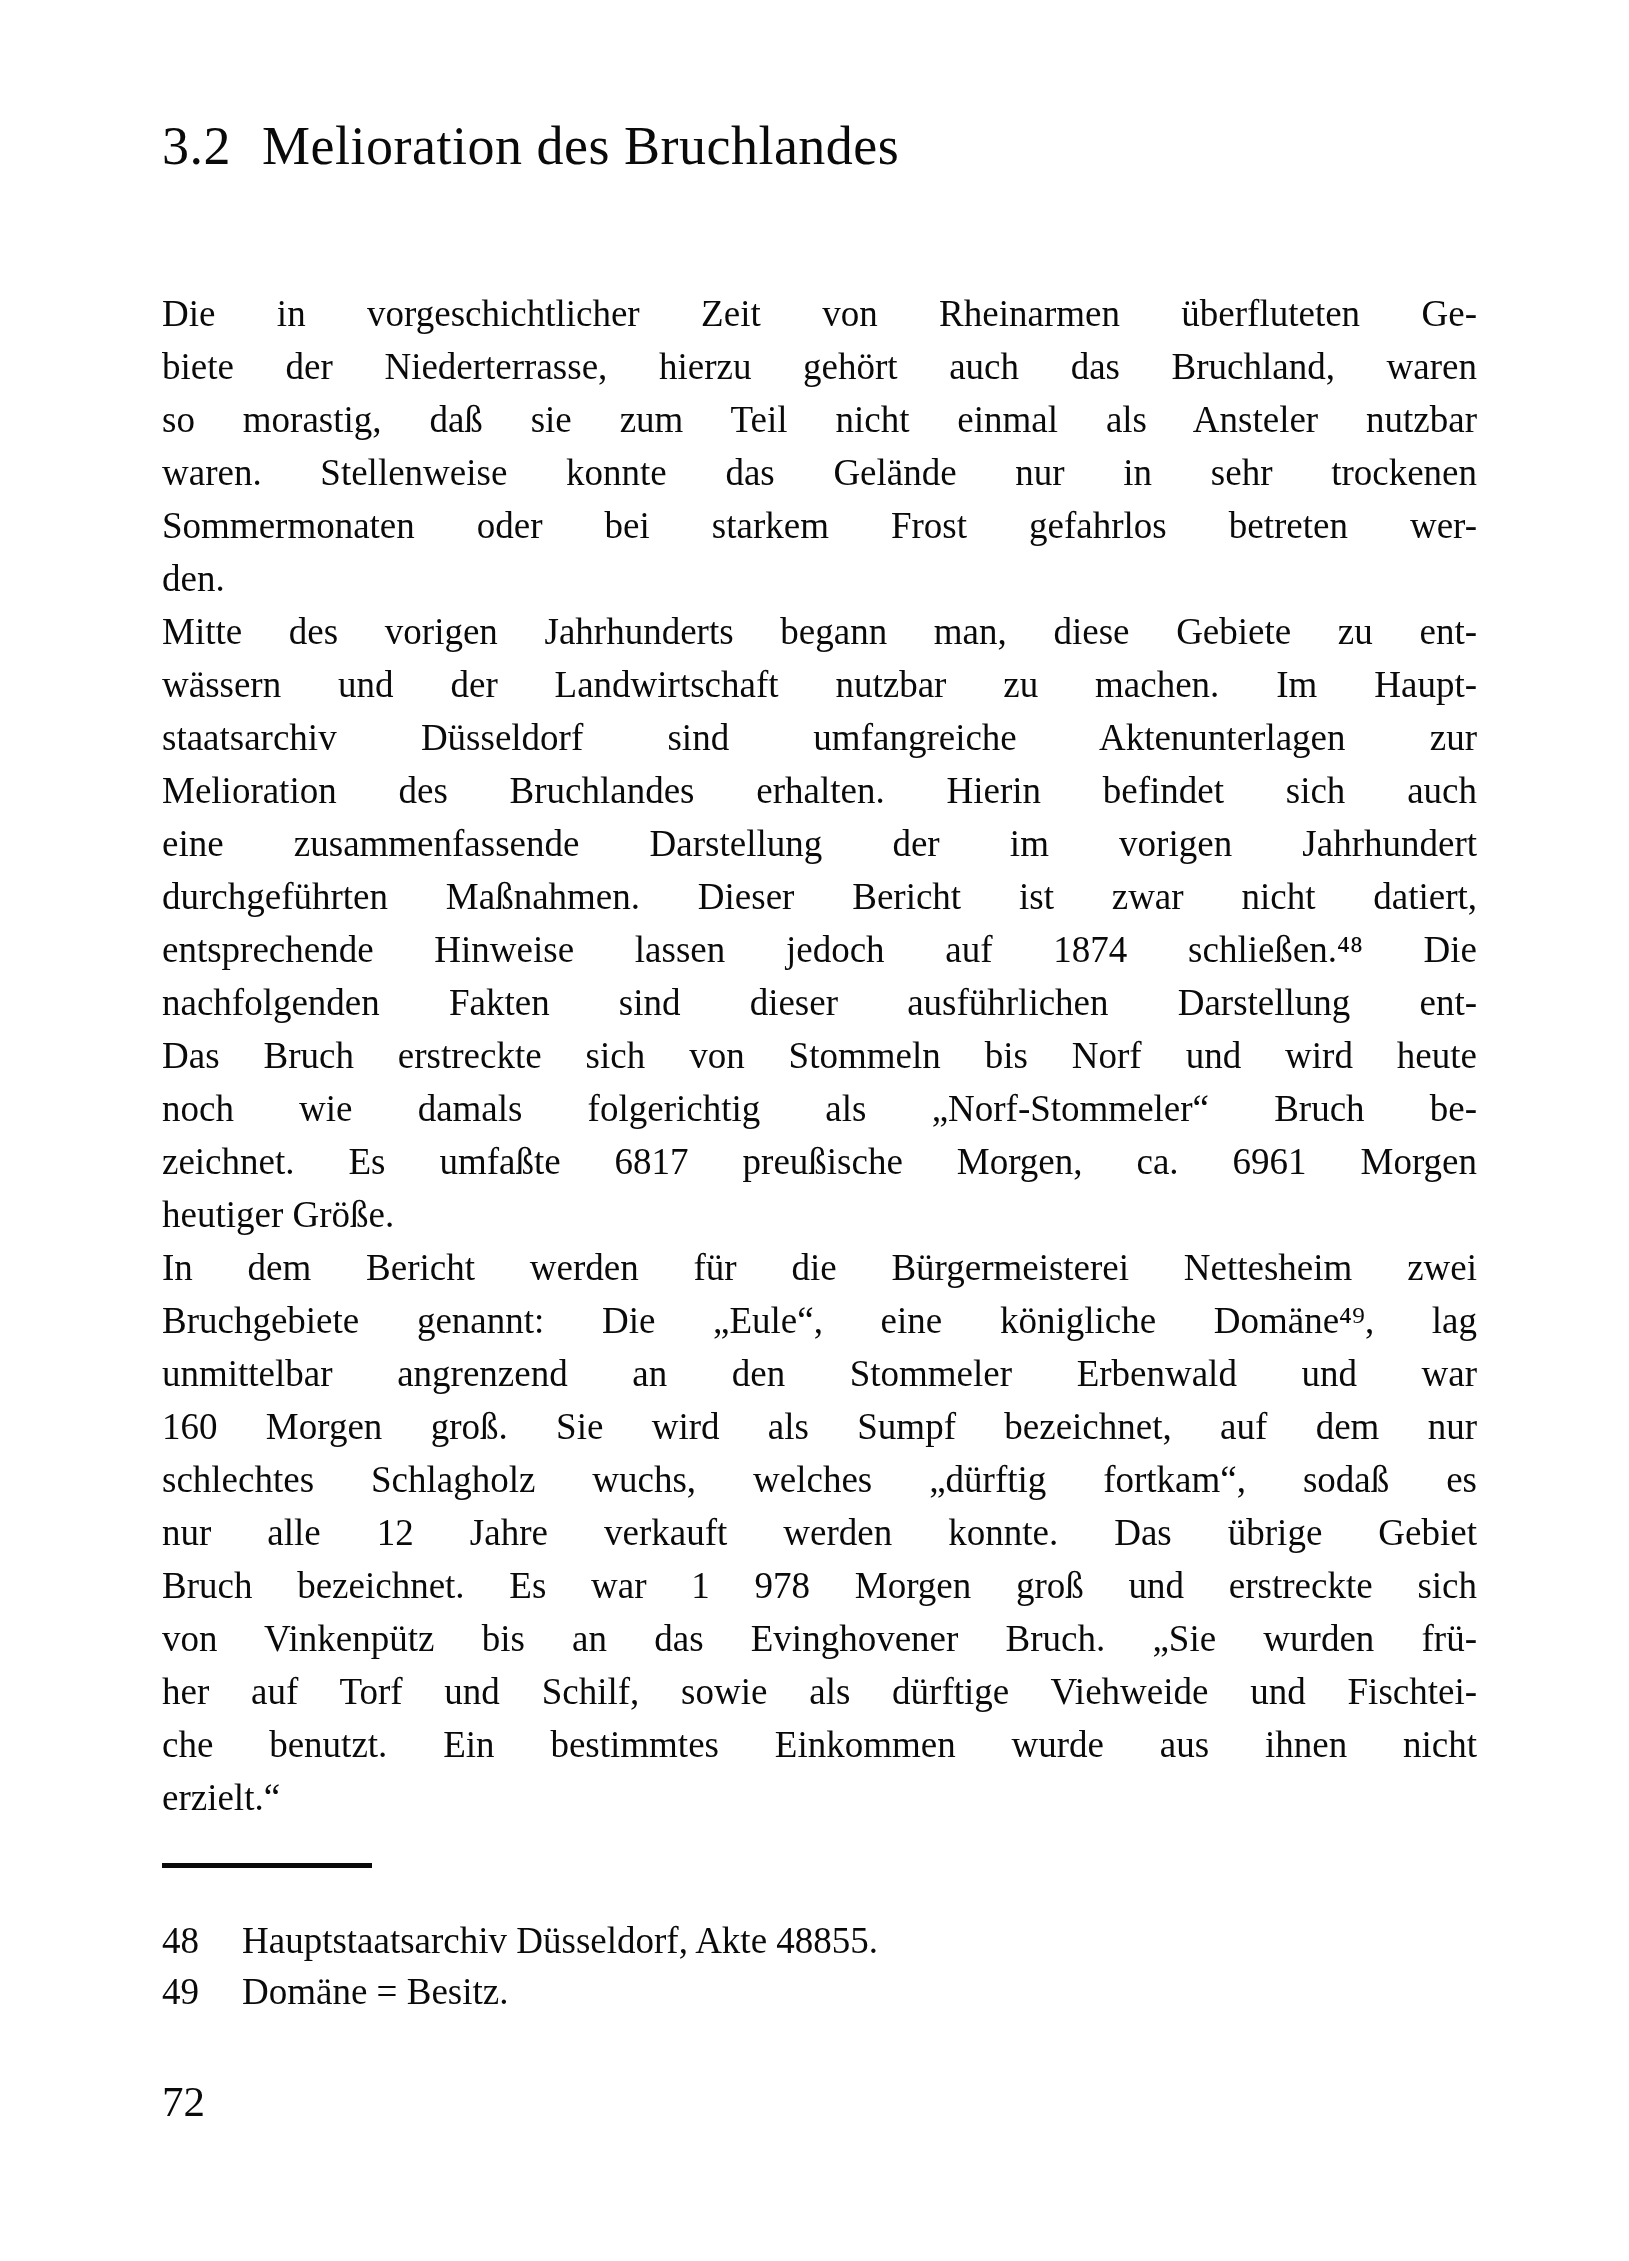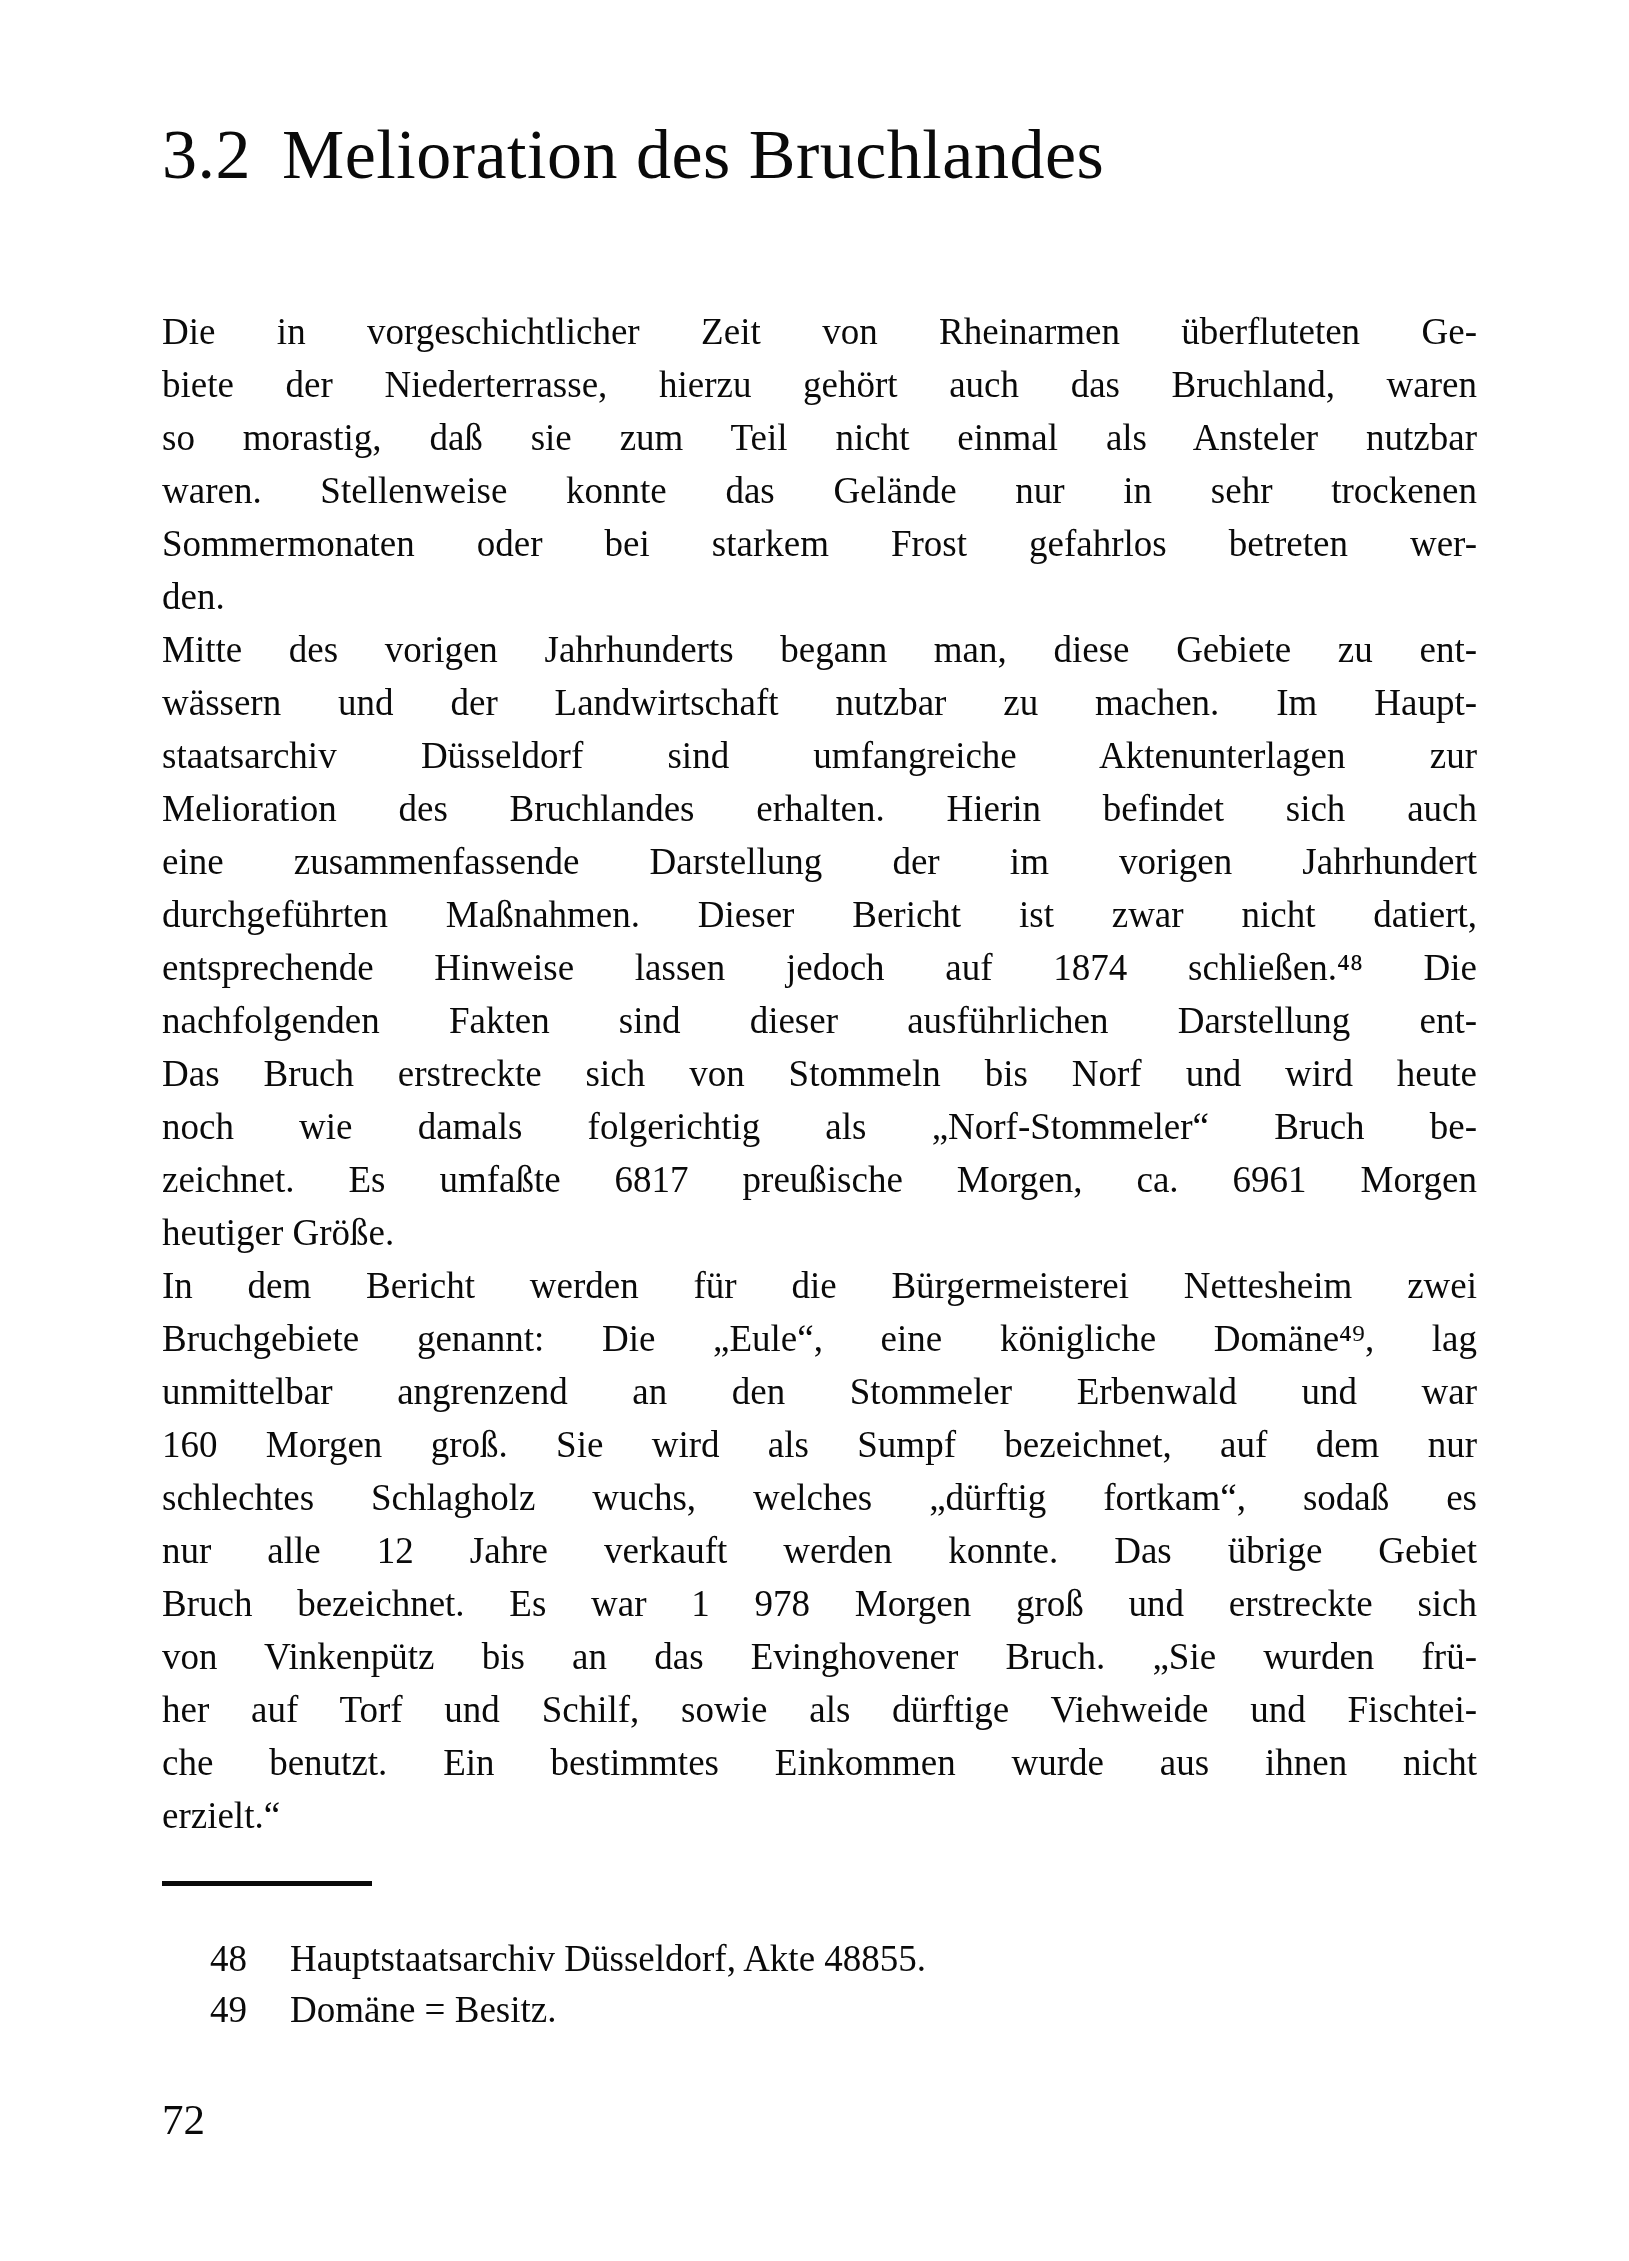--- a/index.html
+++ b/index.html
@@ -14,21 +14,21 @@
     margin: 0 auto;
     background: #ffffff;
     color: #0a0a0a;
     font-family: "Liberation Serif", "DejaVu Serif", serif;
     box-sizing: border-box;
     padding: 115px 153px 0 162px;
     overflow: hidden;
   }
   h1.section-heading {
     margin: 0;
-    font-size: 70px;
+    font-size: 54px;
     font-weight: 400;
     letter-spacing: 0.5px;
     white-space: nowrap;
   }
   h1.section-heading .sec-num {
     margin-right: 31px;
   }
   .body-text {
     margin-top: 110px;
     font-size: 37px;
@@ -47,21 +47,20 @@
   .footnote-rule {
     margin-top: 39px;
     width: 210px;
     height: 5.4px;
     background: #0a0a0a;
   }
   .footnotes {
     margin-top: 47px;
     font-size: 37px;
     line-height: 51px;
-    margin-left: 48px;
   }
   .footnote {
     display: flex;
     align-items: baseline;
   }
   .fn-num {
     flex: 0 0 80px;
   }
   .fn-text {
     flex: 1;

